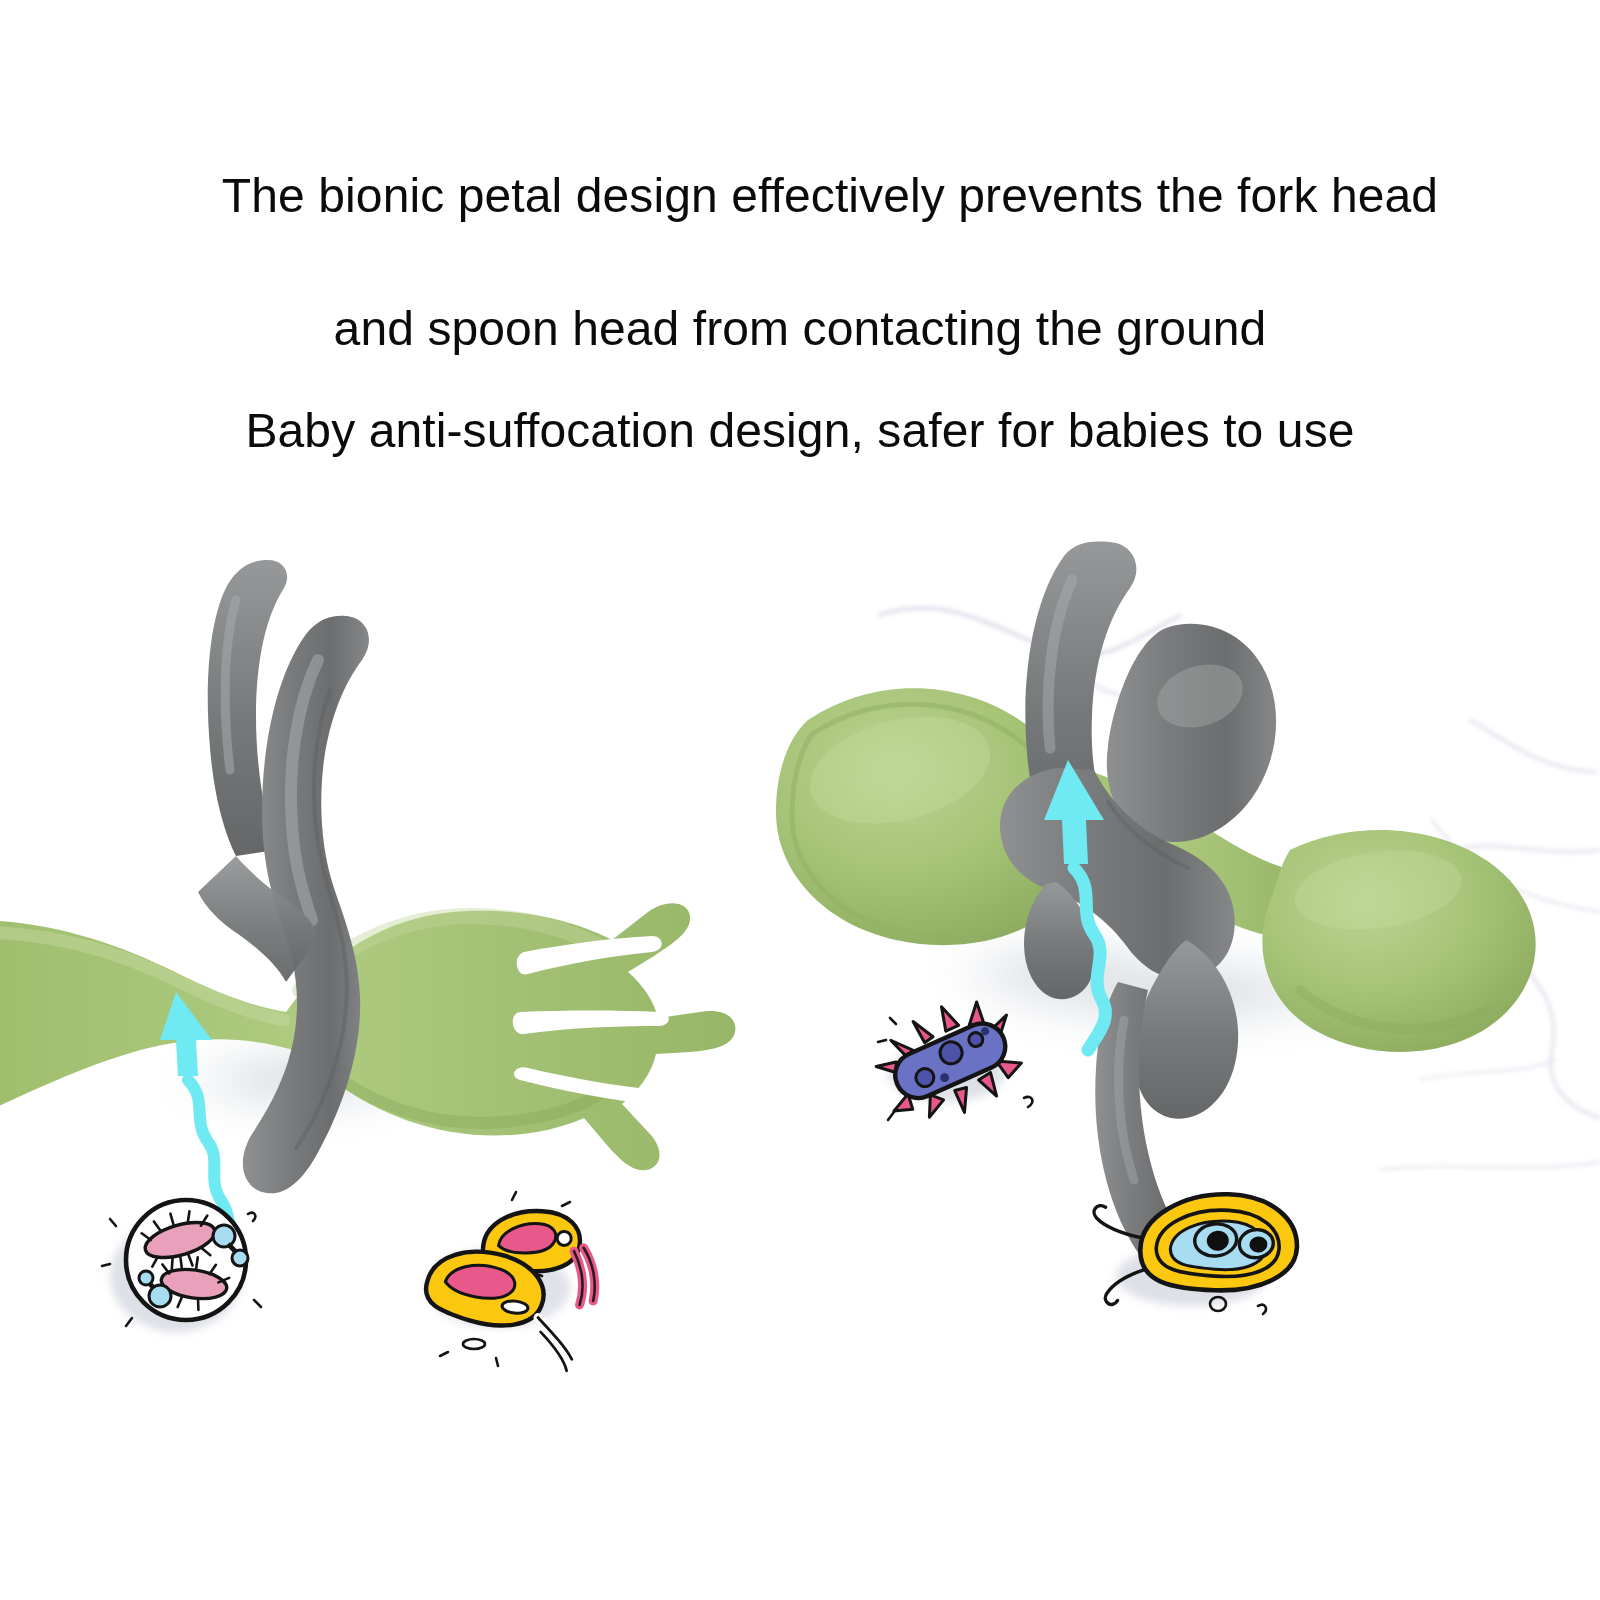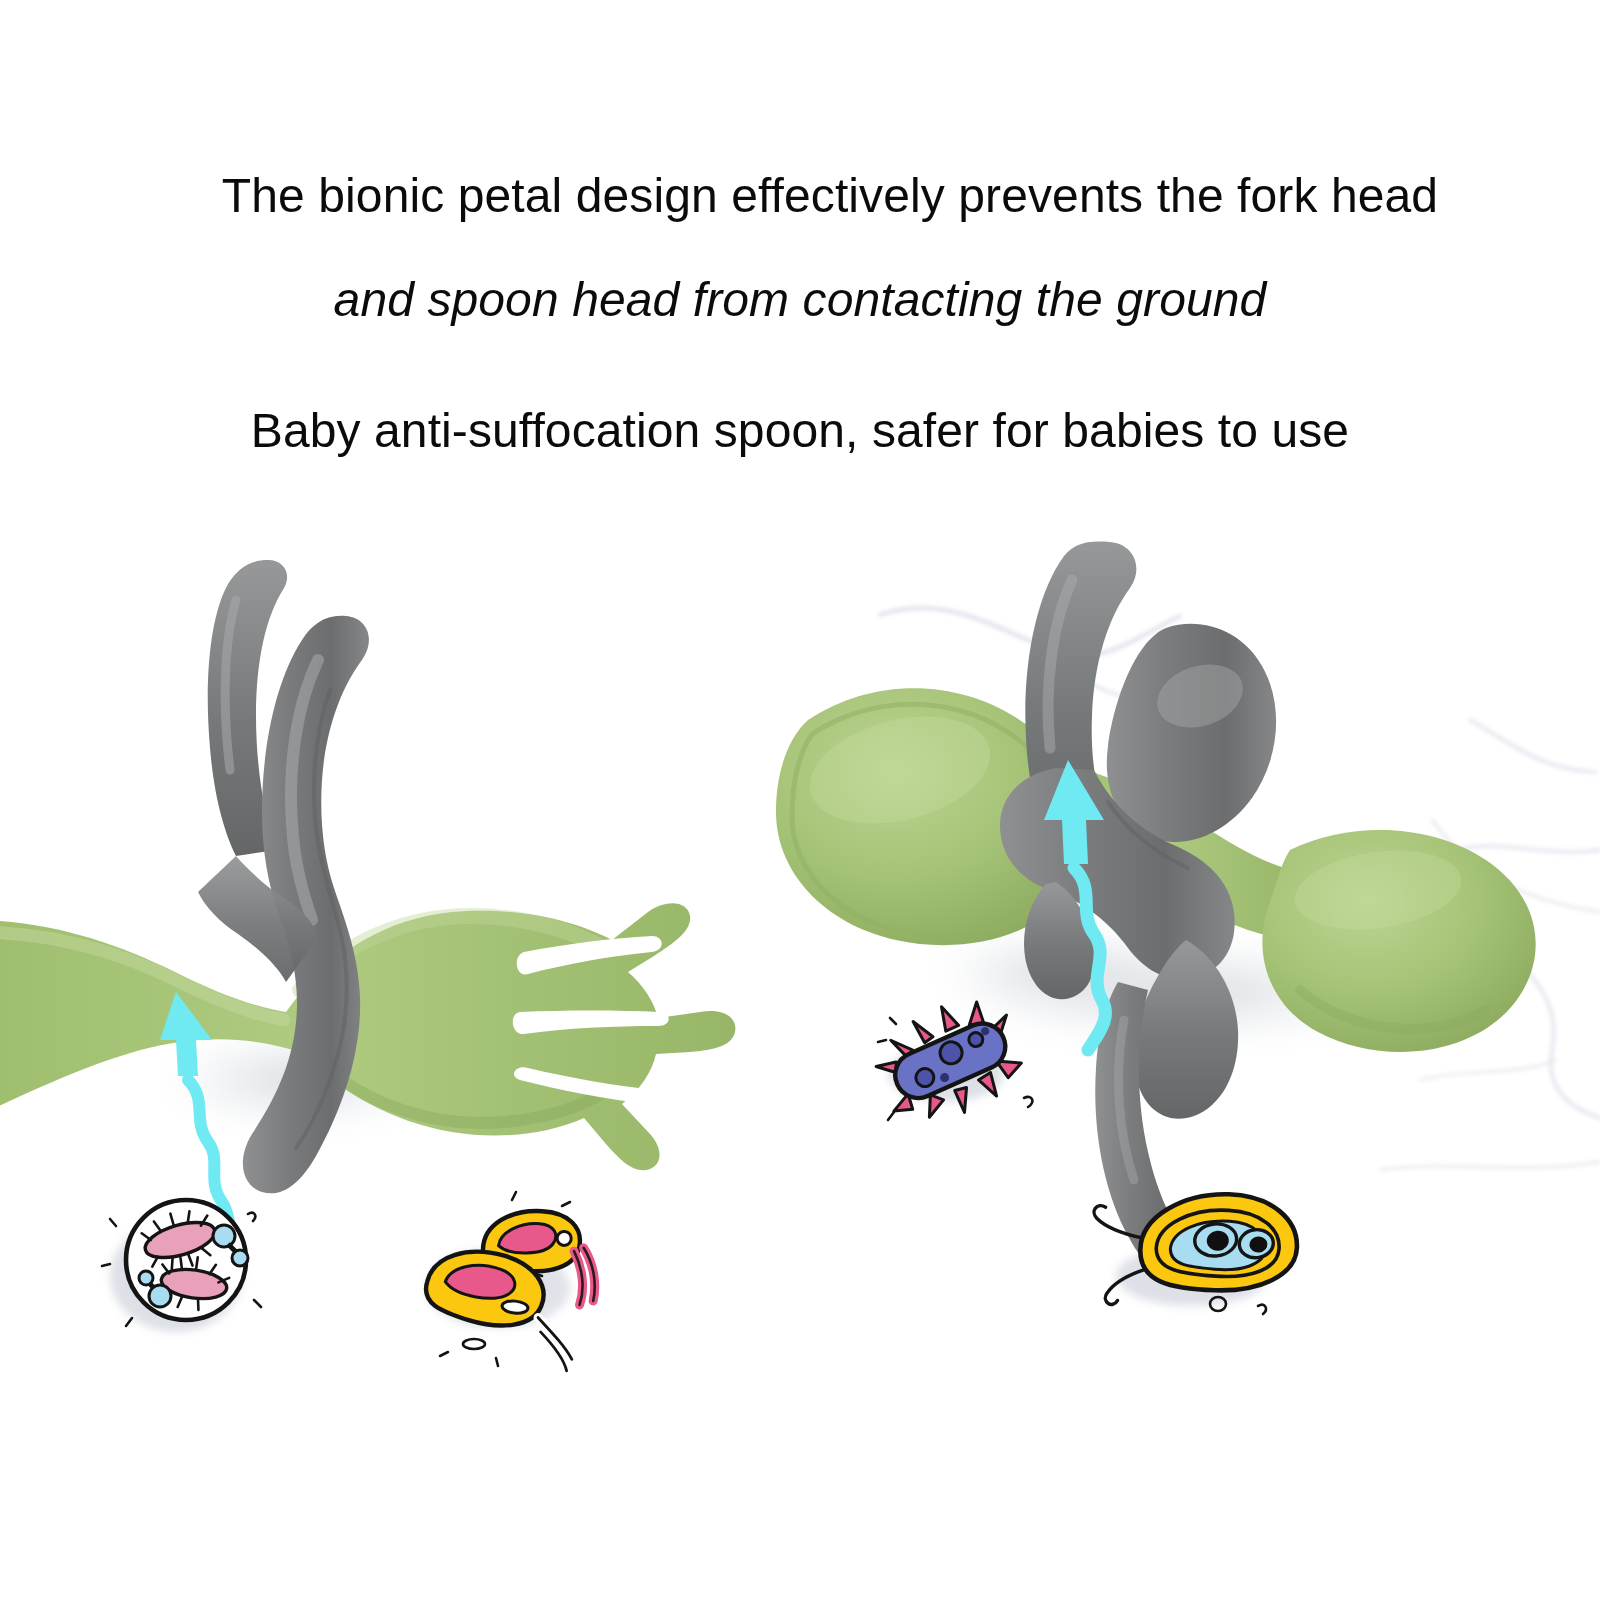--- a/index.html
+++ b/index.html
@@ -16,37 +16,37 @@
   .headline{
     position:absolute;left:0;top:0;width:1600px;
     text-align:center;
     color:#0b0b0b;
     font-size:48px;
     letter-spacing:.1px;
     line-height:1;
   }
   .hl-line{position:absolute;width:1600px;text-align:center;white-space:nowrap;}
   #hl1{top:172px;padding-left:30px;}
-  #hl2{top:276px;font-style:italic;}
+  #hl2{top:305px;}
   #hl3{top:407px;}
 
   
   #scene{position:absolute;left:0;top:520px;width:1600px;height:880px;}
   .svgwrap{position:absolute;inset:0;}
   svg.full{position:absolute;left:0;top:0;width:1600px;height:880px;overflow:visible;}
 </style>
 </head>
 <body>
 
 <div id="stage">
 
   <div class="headline">
     <div class="hl-line" id="hl1">The bionic petal design effectively prevents the fork head</div>
     <div class="hl-line" id="hl2">and spoon head from contacting the ground</div>
-    <div class="hl-line" id="hl3">Baby anti-suffocation spoon, safer for babies to use</div>
+    <div class="hl-line" id="hl3">Baby anti-suffocation design, safer for babies to use</div>
   </div>
 
   <div id="scene">
     <div class="svgwrap">
       <svg class="full" viewBox="0 0 1600 880" xmlns="http://www.w3.org/2000/svg">
         <defs>
           <linearGradient id="gGreen" x1="0" y1="0" x2="0" y2="1">
             <stop offset="0%" stop-color="#b8d28c"></stop>
             <stop offset="48%" stop-color="#a4c275"></stop>
             <stop offset="100%" stop-color="#8fae60"></stop>

